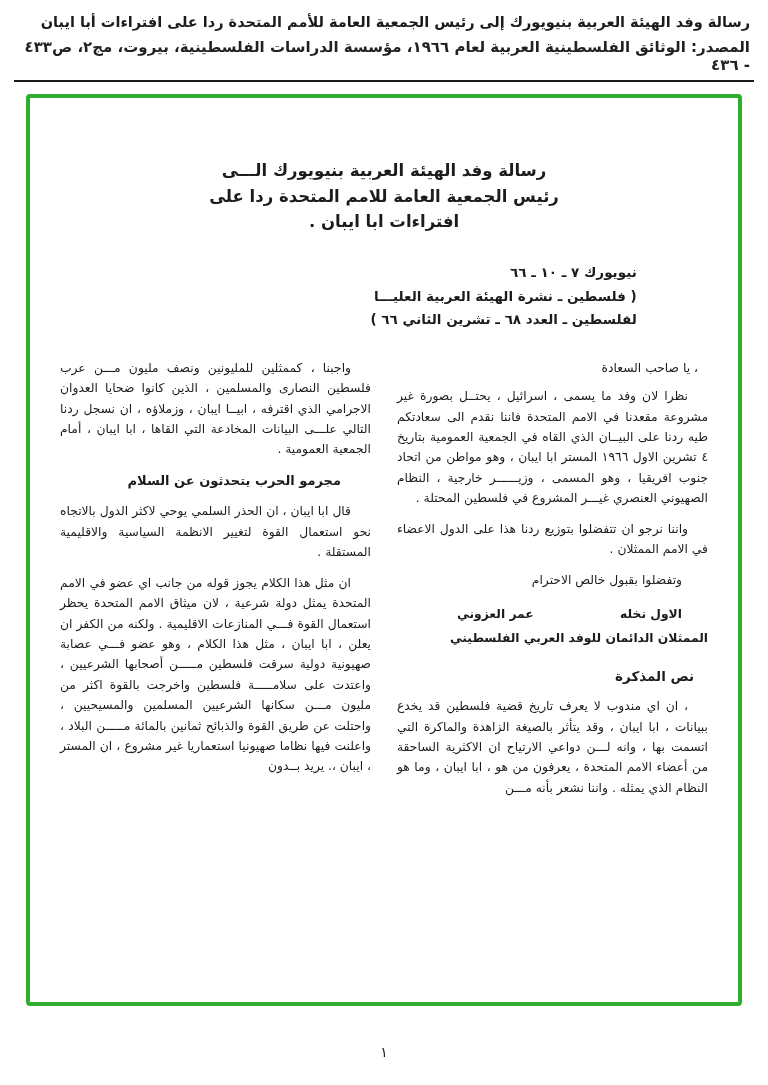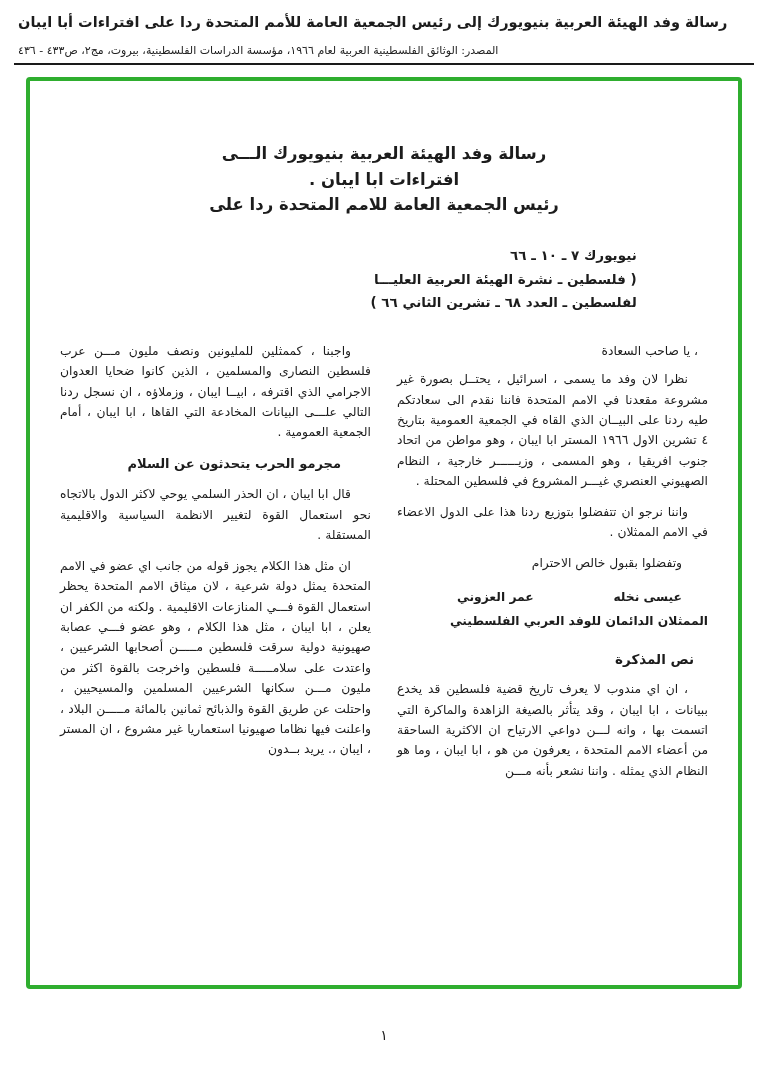--- a/index.html
+++ b/index.html
@@ -8,30 +8,30 @@
     height: 1085px;
     background: #ffffff;
     font-family: "DejaVu Sans", sans-serif;
     color: #1c1c1c;
     direction: rtl;
     overflow: hidden;
   }
   .page { width: 768px; height: 1085px; position: relative; }
 
   
-  .top-header { padding: 12px 18px 0 18px; text-align: left; }
+  .top-header { padding: 12px 18px 0 18px; text-align: right; }
   .top-title {
     font-size: 14.5px;
     font-weight: bold;
     line-height: 1.4;
   }
   .top-source {
-    font-size: 11px;
-    font-weight: normal;
-    margin-top: 12px;
+    font-size: 15px;
+    font-weight: bold;
+    margin-top: 6px;
     color: #222;
   }
   .top-rule {
     border: none;
     border-top: 2px solid #1a1a1a;
     margin: 6px 14px 0 14px;
   }
 
   
   .doc-frame {
@@ -110,39 +110,39 @@
   <div class="top-header">
     <div class="top-title">رسالة وفد الهيئة العربية بنيويورك إلى رئيس الجمعية العامة للأمم المتحدة ردا على افتراءات أبا ايبان</div>
     <div class="top-source">المصدر: الوثائق الفلسطينية العربية لعام ١٩٦٦، مؤسسة الدراسات الفلسطينية، بيروت، مج٢، ص٤٣٣ - ٤٣٦</div>
   </div>
   <hr class="top-rule">
 
   <div class="doc-frame">
 
     <div class="letter-title">
       <div>رسالة وفد الهيئة العربية بنيويورك الـــى</div>
+      <div>رئيس الجمعية العامة للامم المتحدة ردا على</div>
       <div>افتراءات ابا ايبان .</div>
-      <div>رئيس الجمعية العامة للامم المتحدة ردا على</div>
     </div>
 
     <div class="letter-meta">
       <div>نيويورك ٧ ـ ١٠ ـ ٦٦</div>
       <div>( فلسطين ـ نشرة الهيئة العربية العليـــا</div>
       <div>لفلسطين ـ العدد ٦٨ ـ تشرين الثاني ٦٦ )</div>
     </div>
 
     <div class="columns">
 
       <div class="col">
         <div class="salutation">، يا صاحب السعادة</div>
         <div class="para">نظرا لان وفد ما يسمى ، اسرائيل ، يحتــل بصورة غير مشروعة مقعدنا في الامم المتحدة فاننا نقدم الى سعادتكم طيه ردنا على البيــان الذي القاه في الجمعية العمومية بتاريخ ٤ تشرين الاول ١٩٦٦ المستر ابا ايبان ، وهو مواطن من اتحاد جنوب افريقيا ، وهو المسمى ، وزيــــــر خارجية ، النظام الصهيوني العنصري غيـــر المشروع في فلسطين المحتلة .</div>
         <div class="para">واننا نرجو ان تتفضلوا بتوزيع ردنا هذا على الدول الاعضاء في الامم الممثلان .</div>
         <div class="closing">وتفضلوا بقبول خالص الاحترام</div>
         <div class="sig-row">
-          <span>عيسى نخله</span>
+          <span>الاول نخله</span>
           <span>عمر العزوني</span>
         </div>
         <div class="sig-title">الممثلان الدائمان للوفد العربي الفلسطيني</div>
         <div class="memo-heading">نص المذكرة</div>
         <div class="para">، ان اي مندوب لا يعرف تاريخ قضية فلسطين قد يخدع ببيانات ، ابا ايبان ، وقد يتأثر بالصيغة الزاهدة والماكرة التي اتسمت بها ، وانه لـــن دواعي الارتياح ان الاكثرية الساحقة من أعضاء الامم المتحدة ، يعرفون من هو ، ابا ايبان ، وما هو النظام الذي يمثله . واننا نشعر بأنه مـــن</div>
       </div>
 
       <div class="col">
         <div class="para">واجبنا ، كممثلين للمليونين ونصف مليون مـــن عرب فلسطين النصارى والمسلمين ، الذين كانوا ضحايا العدوان الاجرامي الذي اقترفه ، ابيــا ايبان ، وزملاؤه ، ان نسجل ردنا التالي علـــى البيانات المخادعة التي القاها ، ابا ايبان ، أمام الجمعية العمومية .</div>
         <div class="col-heading">مجرمو الحرب يتحدثون عن السلام</div>

